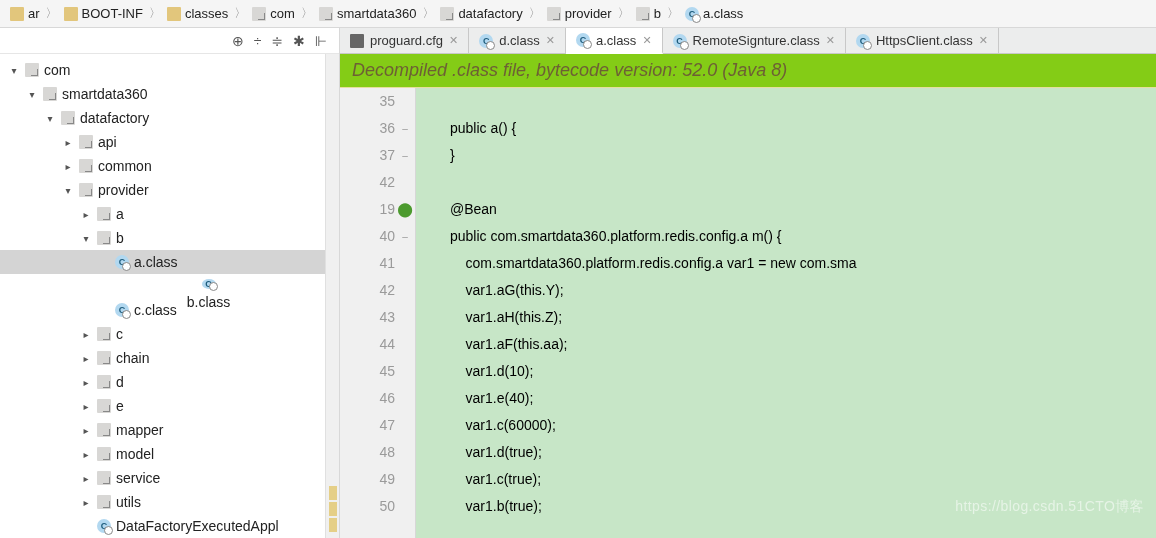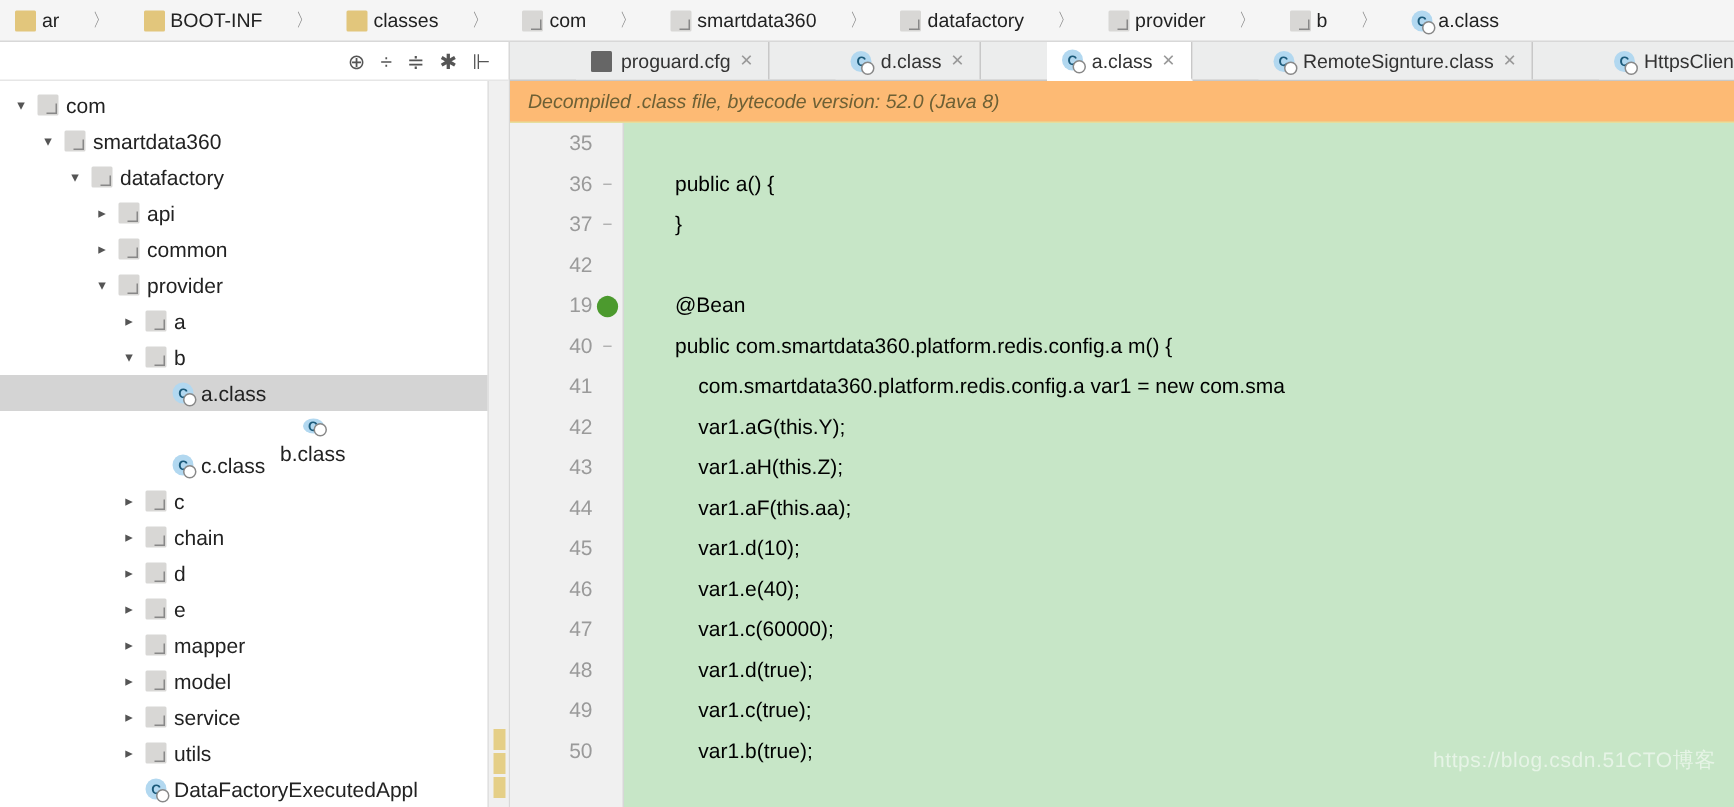--- a/index.html
+++ b/index.html
@@ -13,21 +13,21 @@
     overflow: hidden;
   }
   
   .breadcrumb {
     display: flex;
     align-items: center;
     height: 28px;
     border-bottom: 1px solid #d8d8d8;
     padding: 0 4px;
     background: #f5f5f5;
-    gap: 16px;
+    gap: 0;
   }
   .bc-item {
     display: flex; align-items: center; gap: 4px;
     padding: 2px 6px;
     white-space: nowrap;
   }
   .bc-sep { color: #888; font-size: 12px; padding: 0; }
   .icon-folder, .icon-pkg, .icon-class {
     width: 14px; height: 14px; display: inline-flex; align-items:center; justify-content:center;
     font-size: 10px;
@@ -82,27 +82,27 @@
 
   
   .editor { flex:1; display:flex; flex-direction:column; min-width:0; }
   .tabbar {
     display:flex; align-items:stretch; height:26px;
     border-bottom:1px solid #c8c8c8; background:#eceded;
   }
   .tab {
     display:flex; align-items:center; gap:6px;
     padding:0 10px; border-right:1px solid #c8c8c8;
-    background:#eceded; color:#333;margin-left:44px;
+    background:#eceded; color:#333;
   }
   .tab.active { background:#fff; border-bottom:2px solid #fff; margin-bottom:-1px; }
   .tab .close { color:#999; font-size:11px; cursor:pointer; }
   .banner {
-    background:#fdba74; border-bottom:1px solid #e6de9d;
-    color:#6d6035; padding:6px 12px; font-size:13px; font-style:italic;
+    background:#84cc16; border-bottom:1px solid #e6de9d;
+    color:#6d6035; padding:6px 12px; font-size:18px; font-style:italic;
   }
   .code-area { display:flex; flex:1; overflow:hidden; font-family:Liberation Sans, sans-serif; font-size:14px; }
   .gutter {
     width:76px; background:#f0f0f0; border-right:1px solid #d7d7d7;
     text-align:right; color:#9a9a9a; line-height:27px;
     display:flex;
     position:relative;
   }
   .gutter-nums { flex:1; padding-right:20px; }
   .gutter-icons { position:absolute; right:2px; top:0; width:16px; }

